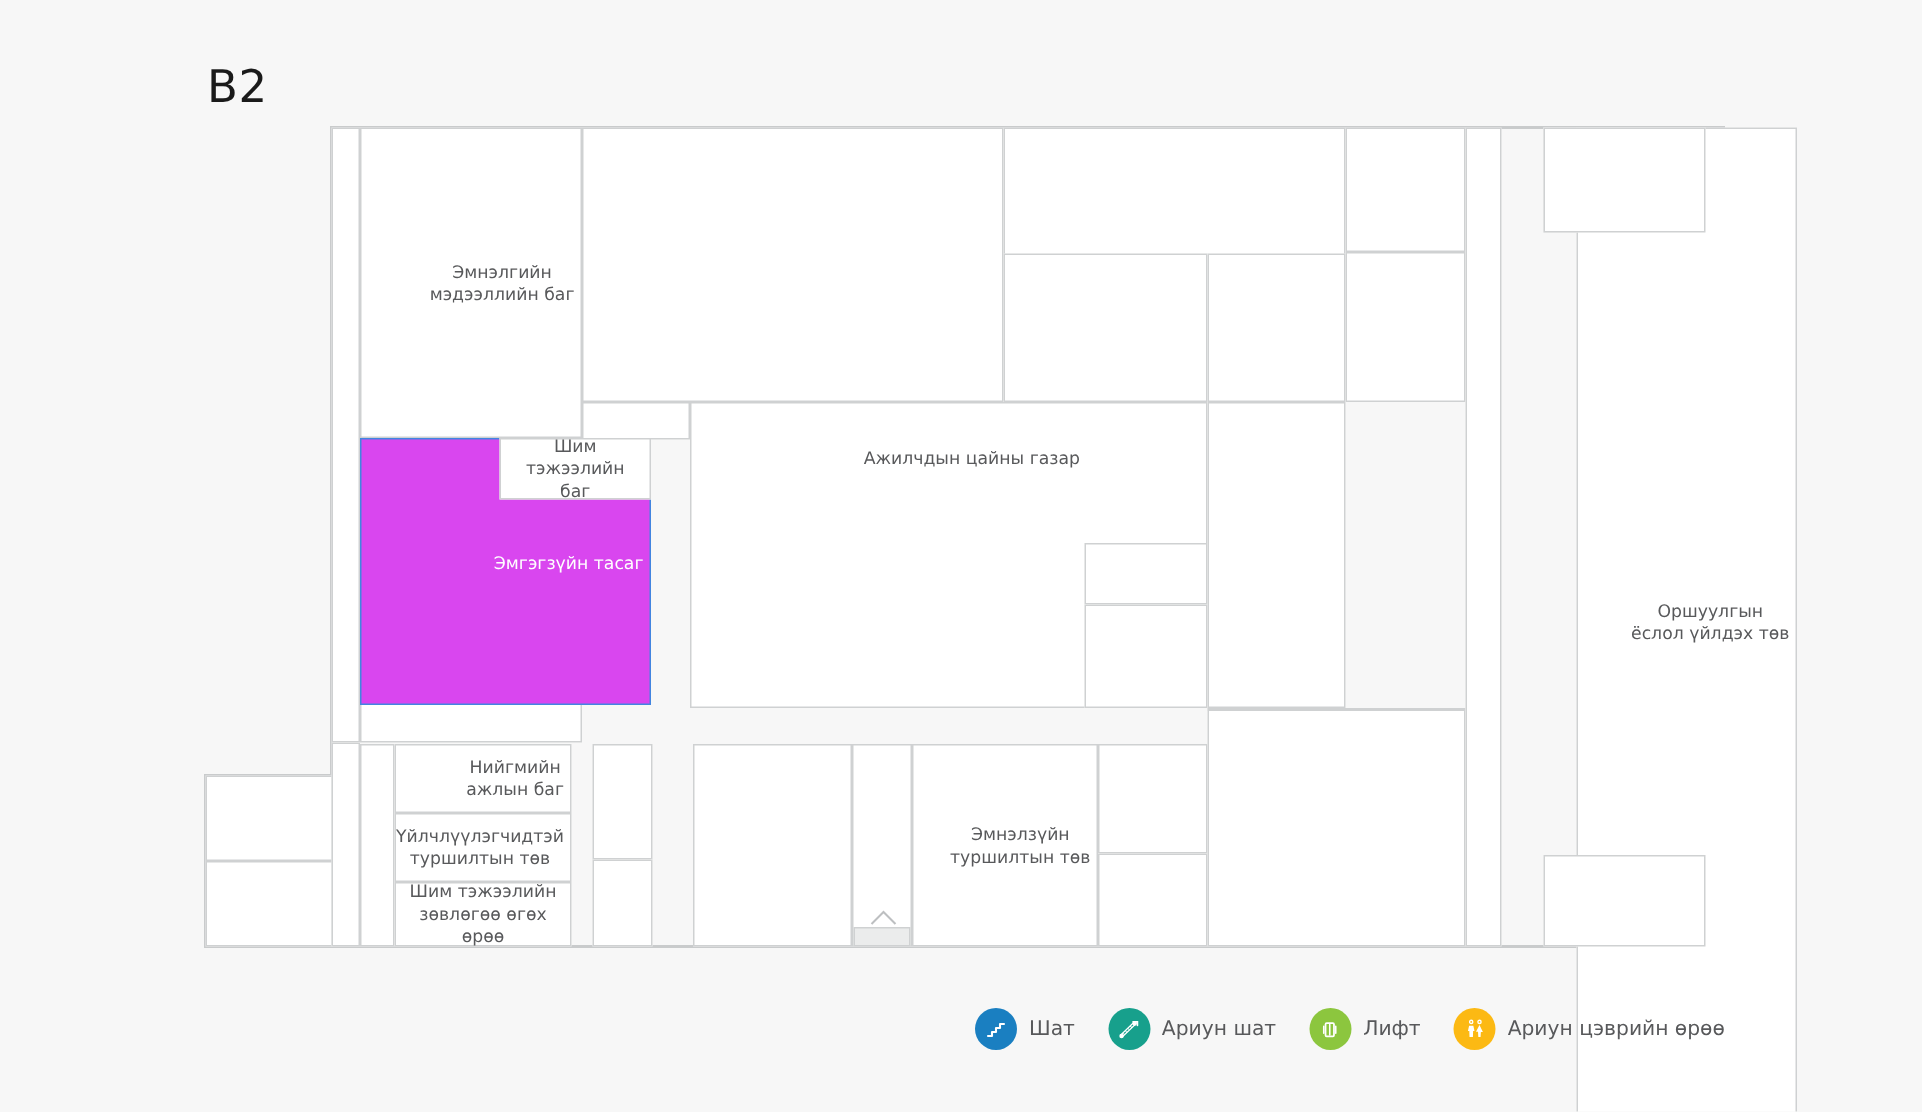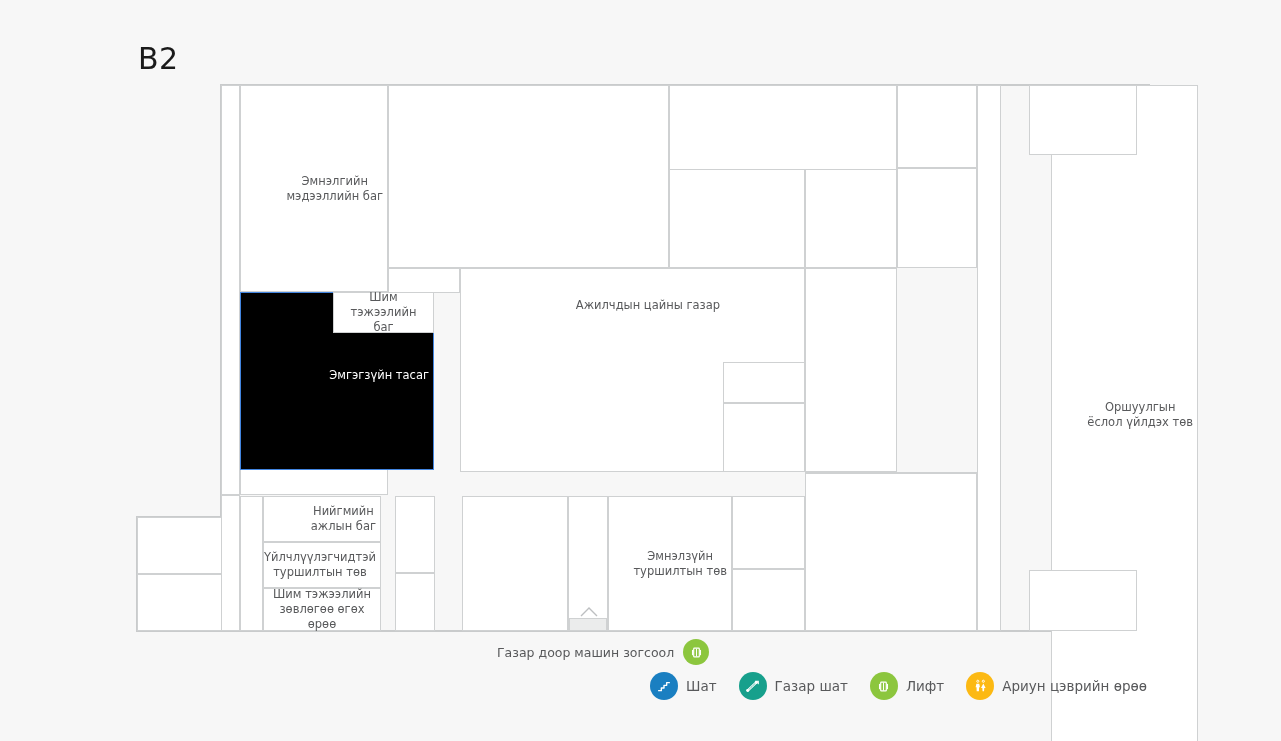--- a/index.html
+++ b/index.html
@@ -27,21 +27,21 @@
     border:1px solid #cfd1d2;
     box-sizing:border-box;
     display:flex;align-items:center;justify-content:flex-end;
     text-align:center;
   }
   .room .rl{
     font-size:11.5px;line-height:15px;color:#58595b;
     padding:0 4px;
     white-space:pre-line;
   }
-  .room.hl{background:#000000;border-color:#4285e0;}
+  .room.hl{background:#d946ef;border-color:#4285e0;}
   .room.hl .rl{color:#ffffff;}
   .room.plain{ }
 
   
   .wall{position:absolute;background:#c9cbcc;}
   .ic-stair{background:#1a7fc1;}
   .ic-esc{background:#17a08c;}
   .ic-lift{background:#8cc63e;}
   .ic-wc{background:#fcb913;}
 
@@ -212,29 +212,20 @@
 
   <div class="room" style="left:805px;top:472px;width:172px;height:159px;"></div>
   <div class="room" style="left:805px;top:472px;width:172px;height:0px;border-top:1px solid #cfd1d2;"></div>
 
   <div class="room" style="left:1029px;top:570px;width:108px;height:61px;">
     
     
     
   </div>
 
-  <div class="caption" style="left:497px;top:639px;">
-    <span>Газар доор машин зогсоол</span>
-    <span class="lg-ic ic-lift" style="width:26px;height:26px;">
-      <svg width="15" height="15" viewBox="0 0 24 24" aria-hidden="true">
-        <rect x="7.5" y="5" width="9" height="14" rx="1.2" fill="none" stroke="#ffffff" stroke-width="1.9"></rect>
-        <path d="M12 6.4v11.2M5.6 8.4v7.2M18.4 8.4v7.2" stroke="#ffffff" stroke-width="1.7" stroke-linecap="round"></path>
-      </svg>
-    </span>
-  </div>
 
   <div class="legend">
 
     <div class="li">
       <span class="lg-ic ic-stair">
         <svg width="16" height="16" viewBox="0 0 24 24" aria-hidden="true">
           <path d="M4 19h4v-4h4v-4h4V7h4" fill="none" stroke="#ffffff" stroke-width="2.1" stroke-linecap="round" stroke-linejoin="round"></path>
         </svg>
       </span>
       <span class="lbl">Шат</span>
@@ -243,21 +234,21 @@
     <div class="li">
       <span class="lg-ic ic-esc">
         <svg width="17" height="17" viewBox="0 0 24 24" aria-hidden="true">
           <path d="M5.5 17.5L17 6.5" fill="none" stroke="#ffffff" stroke-width="3.4" stroke-linecap="round"></path>
           <path d="M5.5 17.5L17 6.5" fill="none" stroke="#17a08c" stroke-width="1.1" stroke-linecap="round" stroke-dasharray="1.6 1.6"></path>
           <circle cx="5.2" cy="17.8" r="2.1" fill="#ffffff"></circle>
           <circle cx="17.6" cy="6.2" r="2.1" fill="#ffffff"></circle>
           <path d="M16 4.6h4.2v3.4" fill="none" stroke="#ffffff" stroke-width="1.5" stroke-linecap="round"></path>
         </svg>
       </span>
-      <span class="lbl">Газар шат</span>
+      <span class="lbl">Ариун шат</span>
     </div>
 
     <div class="li">
       <span class="lg-ic ic-lift">
         <svg width="15" height="15" viewBox="0 0 24 24" aria-hidden="true">
           <rect x="7.5" y="5" width="9" height="14" rx="1.2" fill="none" stroke="#ffffff" stroke-width="1.9"></rect>
           <path d="M12 6.4v11.2M5.6 8.4v7.2M18.4 8.4v7.2" stroke="#ffffff" stroke-width="1.7" stroke-linecap="round"></path>
         </svg>
       </span>
       <span class="lbl">Лифт</span>

